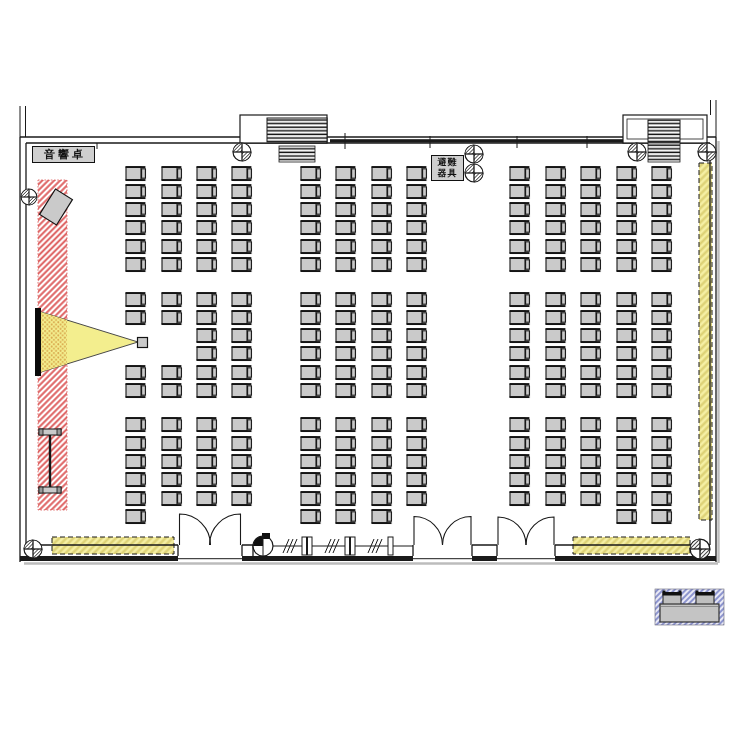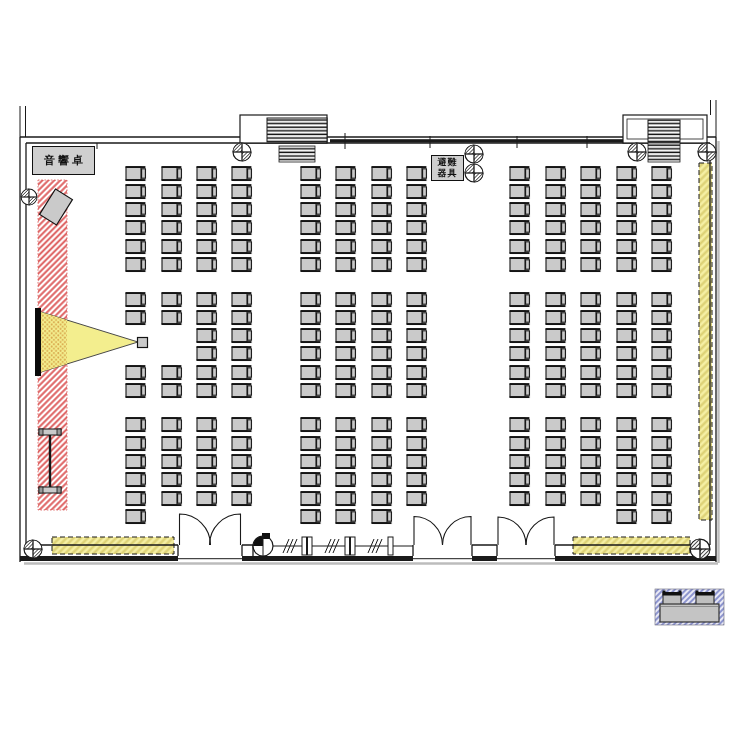--- a/index.html
+++ b/index.html
@@ -40,21 +40,21 @@
   .redstrip{stroke:var(--red-hatch);stroke-width:0.8;stroke-dasharray:1.6,1.6;}
 
   .table-top{fill:#c4c4c4;stroke:#333;stroke-width:1.2;}
   .mini-seat{fill:#bfbfbf;stroke:#222;stroke-width:1;}
   .mini-bar{fill:#111;}
 
   
   .label-box{position:absolute;background:var(--box-fill);border:1.5px solid #111;
     box-sizing:border-box;display:flex;flex-direction:column;align-items:center;
     justify-content:center;color:#111;font-weight:bold;z-index:5;}
-  .label-sound{left:32px;top:146px;width:63px;height:29px;font-size:11px;letter-spacing:3px;padding-left:3px;}
+  .label-sound{left:32px;top:146px;width:63px;height:17px;font-size:11px;letter-spacing:3px;padding-left:3px;}
   .label-evac{left:431px;top:143px;width:33px;height:26px;font-size:9px;line-height:11px;letter-spacing:1px;margin-top:12px;}
 </style>
 </head>
 <body>
 
 <div class="plan">
 
 <svg width="750" height="750" viewBox="0 0 750 750">
   <defs>
     <pattern id="redHatch" width="4.2" height="4.2" patternUnits="userSpaceOnUse" patternTransform="rotate(45)">

